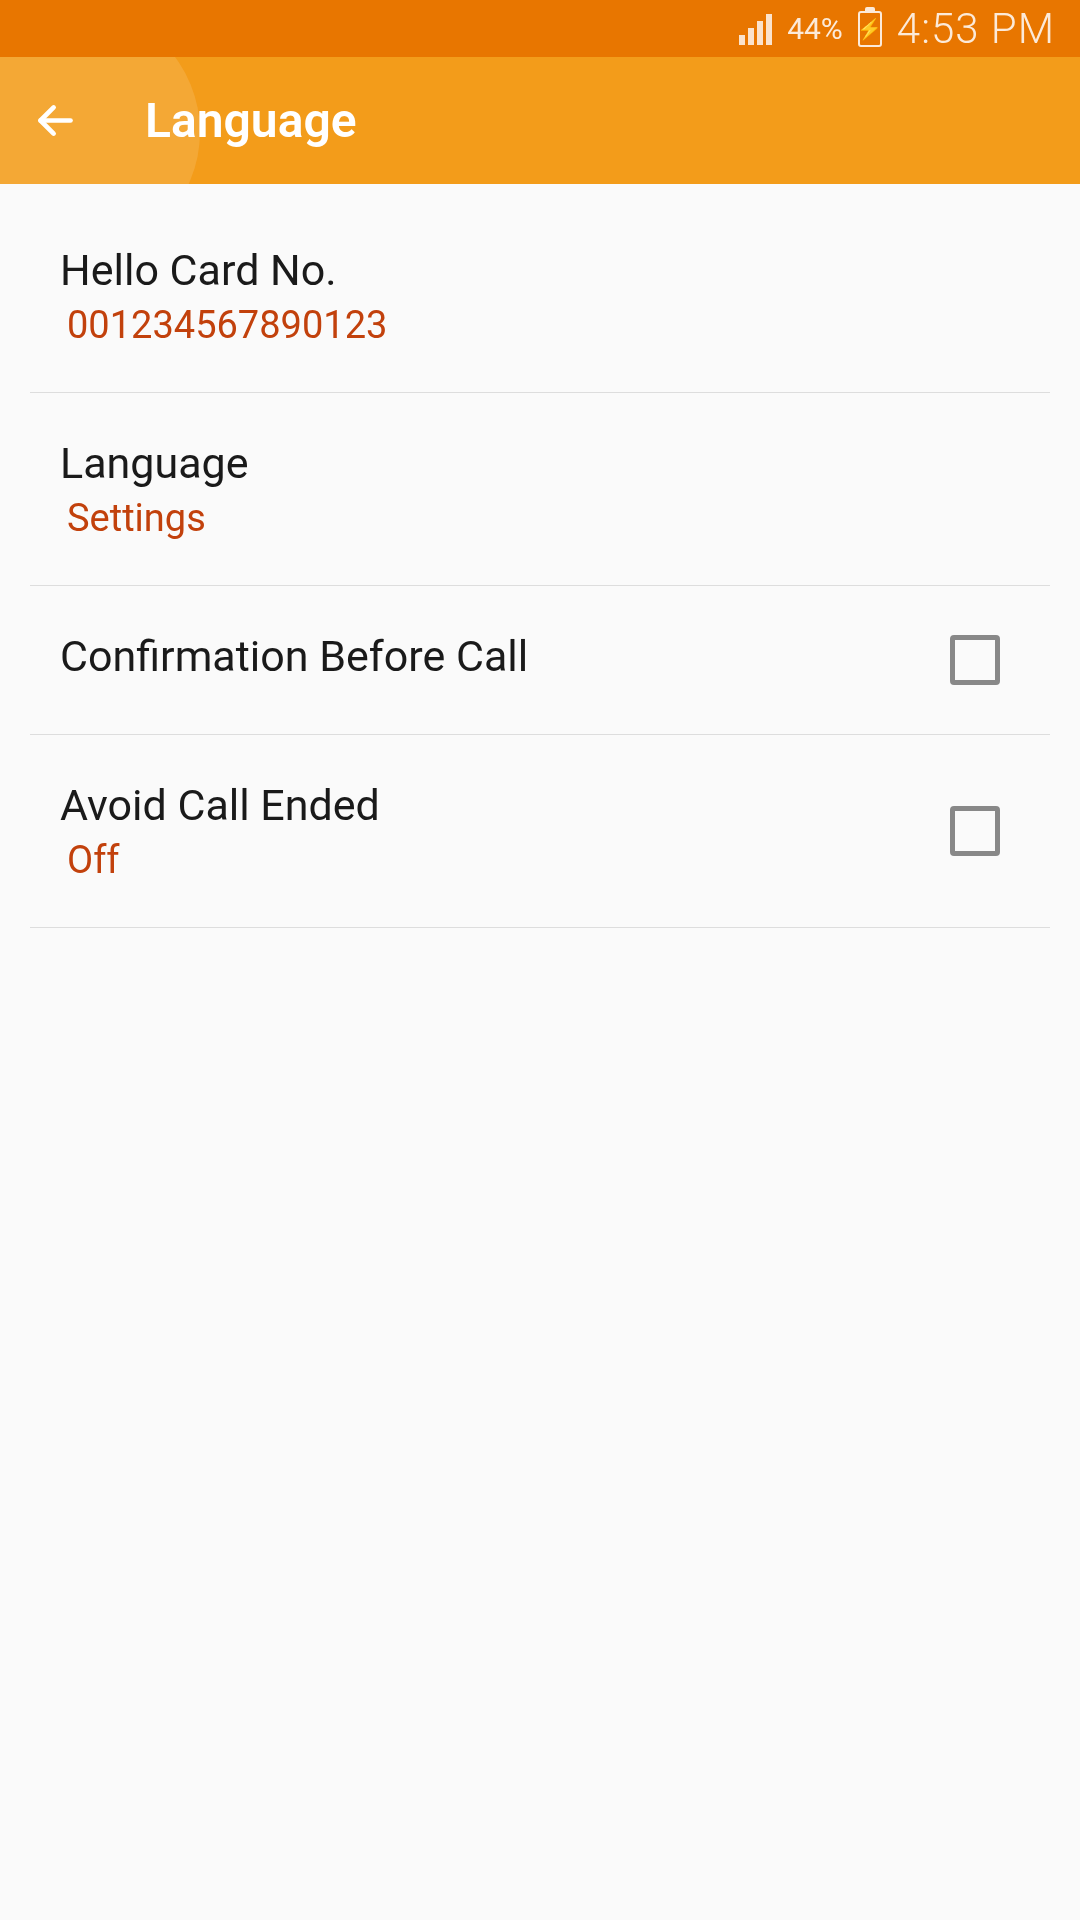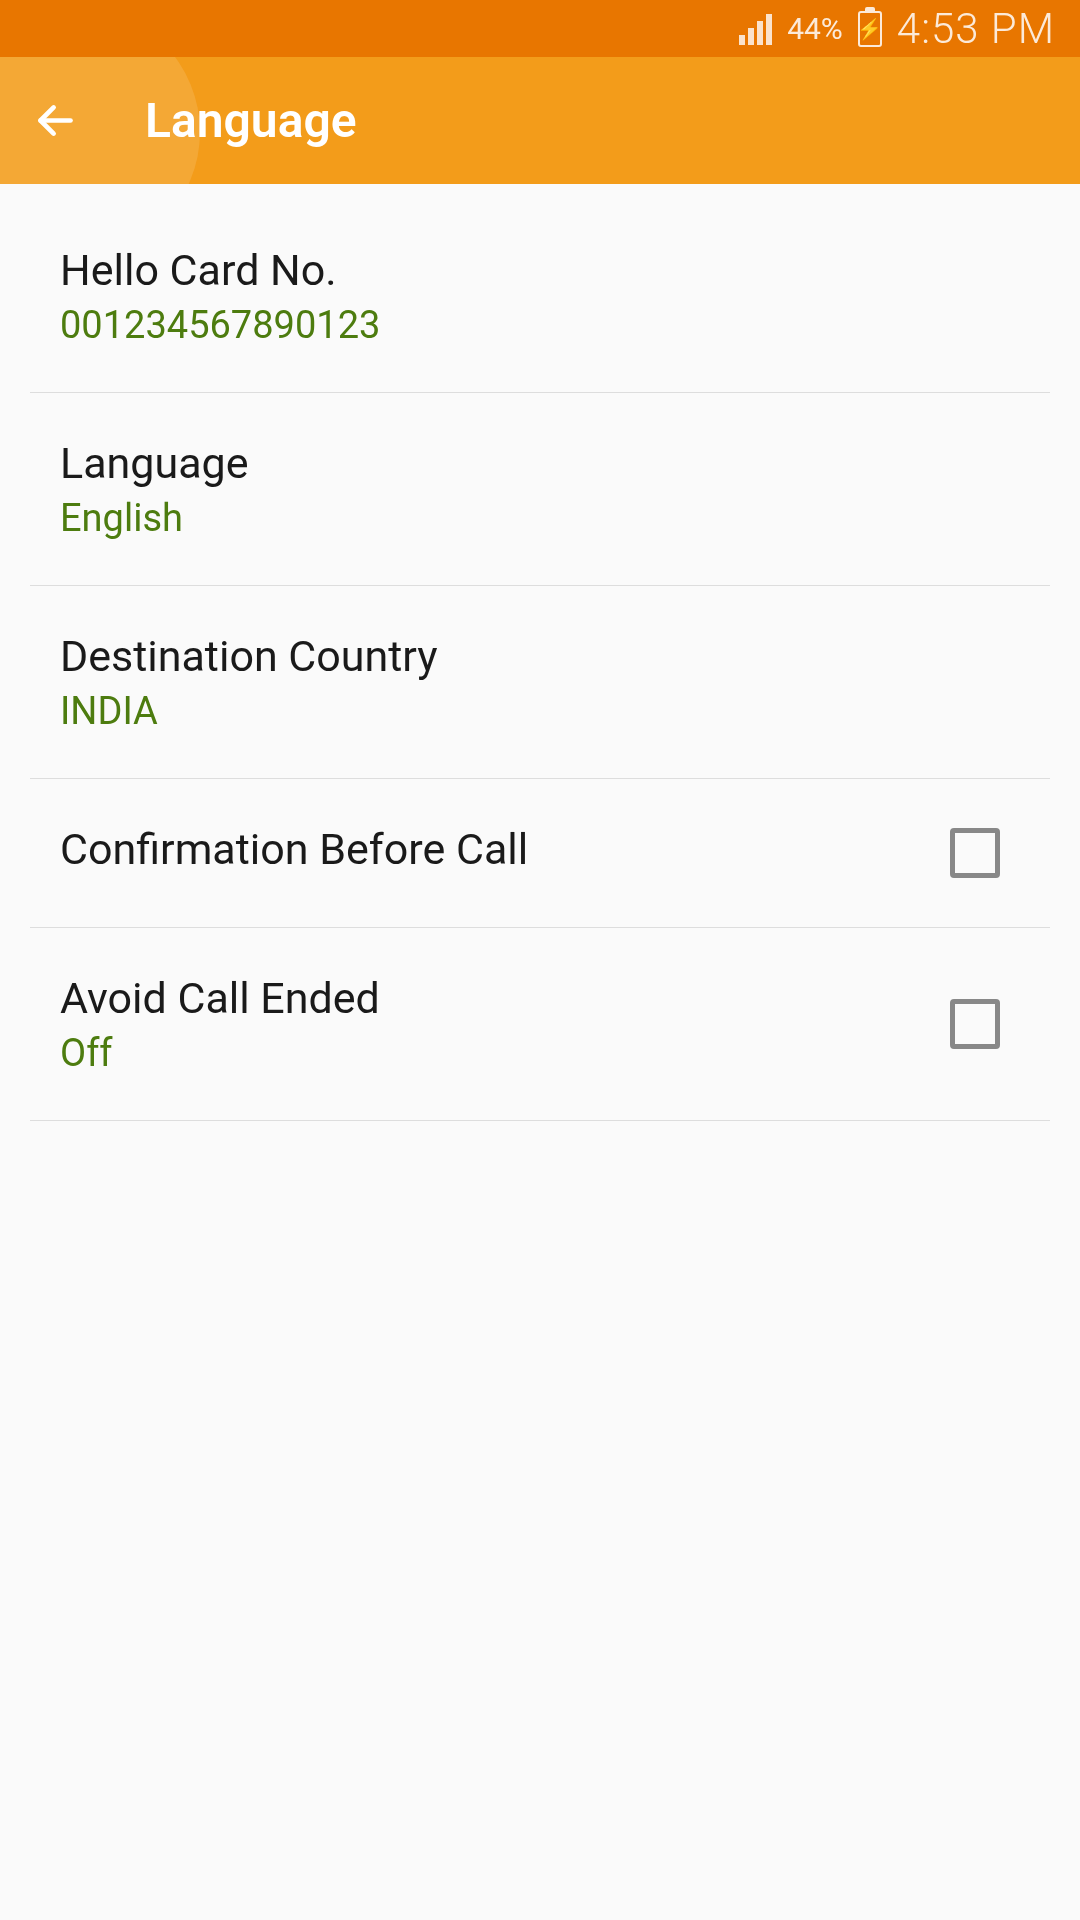--- a/index.html
+++ b/index.html
@@ -130,22 +130,23 @@
       flex: 1;
     }
     .settings-item-title {
       font-size: 43px;
       color: #1a1a1a;
       font-weight: 400;
       margin-bottom: 8px;
     }
     .settings-item-value {
       font-size: 38px;
-      color: #4d7c0f;
+      color: #c2410c;
       font-weight: 400;
+      margin-left: 7px;
     }
     .checkbox {
       width: 50px;
       height: 50px;
       border: 5px solid #888;
       border-radius: 4px;
       margin-right: 20px;
     }
   </style>
 </head>
@@ -183,30 +184,24 @@
   <div class="settings-item">
     <div class="settings-item-text">
       <div class="settings-item-title">Hello Card No.</div>
       <div class="settings-item-value">001234567890123</div>
     </div>
   </div>
 
   <div class="settings-item">
     <div class="settings-item-text">
       <div class="settings-item-title">Language</div>
-      <div class="settings-item-value">English</div>
-    </div>
-  </div>
-
-  <div class="settings-item">
-    <div class="settings-item-text">
-      <div class="settings-item-title">Destination Country</div>
-      <div class="settings-item-value">INDIA</div>
-    </div>
-  </div>
+      <div class="settings-item-value">Settings</div>
+    </div>
+  </div>
+
 
   <div class="settings-item">
     <div class="settings-item-text">
       <div class="settings-item-title">Confirmation Before Call</div>
     </div>
     <div class="checkbox"></div>
   </div>
 
   <div class="settings-item">
     <div class="settings-item-text">

